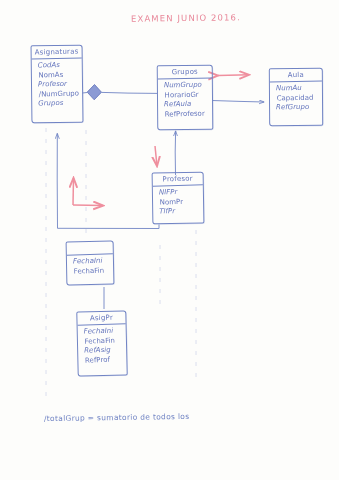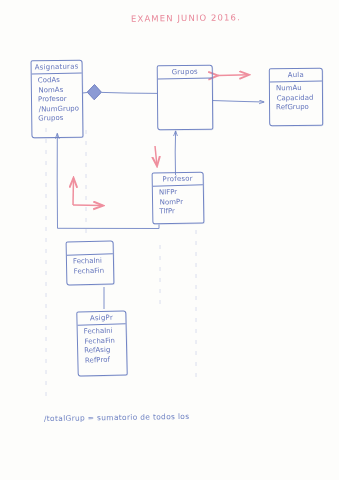--- a/index.html
+++ b/index.html
@@ -39,21 +39,21 @@
     padding: 2px 0 2px 6px;
   }
   .box .attrs div {
     color: #6576bd;
     font-size: 7px;
     line-height: 9.5px;
     white-space: nowrap;
     font-family: "DejaVu Sans", sans-serif;
   }
   .box .attrs div:nth-child(2n) { transform: translateX(0.6px) rotate(-0.7deg); }
-  .box .attrs div:nth-child(2n+1) { transform: rotate(-0.4deg); }
+  .box .attrs div:nth-child(2n+1) { transform: rotate(-0.4deg); font-style: italic; }
 
   
   svg.layer {
     position: absolute;
     left: 0; top: 0;
     width: 339px; height: 480px;
     pointer-events: none;
   }
   .title {
     position: absolute;
@@ -130,33 +130,39 @@
     <g>
       <path d="M155,146 L157,166" fill="none" stroke="#ef8f9e" stroke-width="1.5" marker-end="url(#redarrowR)"></path>
     </g>
 
     <g>
       <path d="M73,205 L73.5,178" fill="none" stroke="#ef8f9e" stroke-width="1.5" marker-end="url(#redarrowR)"></path>
       <path d="M73,205 L103,205.6" fill="none" stroke="#ef8f9e" stroke-width="1.5" marker-end="url(#redarrowR)"></path>
     </g>
   </svg>
 
-  <div class="box" style="left:31px; top:60px; width:52px; height:78px; transform:rotate(-0.7deg);">
+  <div class="box" style="left:31px; top:45px; width:52px; height:78px; transform:rotate(-0.7deg);">
     <div class="hdr">Asignaturas</div>
     <div class="attrs">
       <div>CodAs</div>
       <div>NomAs</div>
       <div>Profesor</div>
       <div>/NumGrupo</div>
       <div>Grupos</div>
     </div>
   </div>
 
   <div class="box" style="left:157px; top:65px; width:56px; height:65px; transform:rotate(-0.5deg);">
     <div class="hdr">Grupos</div>
+    <div class="attrs">
+      <div>NumGrupo</div>
+      <div>HorarioGr</div>
+      <div>RefAula</div>
+      <div>RefProfesor</div>
+    </div>
   </div>
 
   <div class="box" style="left:269px; top:68px; width:54px; height:58px; transform:rotate(-0.4deg);">
     <div class="hdr">Aula</div>
     <div class="attrs">
       <div>NumAu</div>
       <div>Capacidad</div>
       <div>RefGrupo</div>
     </div>
   </div>

